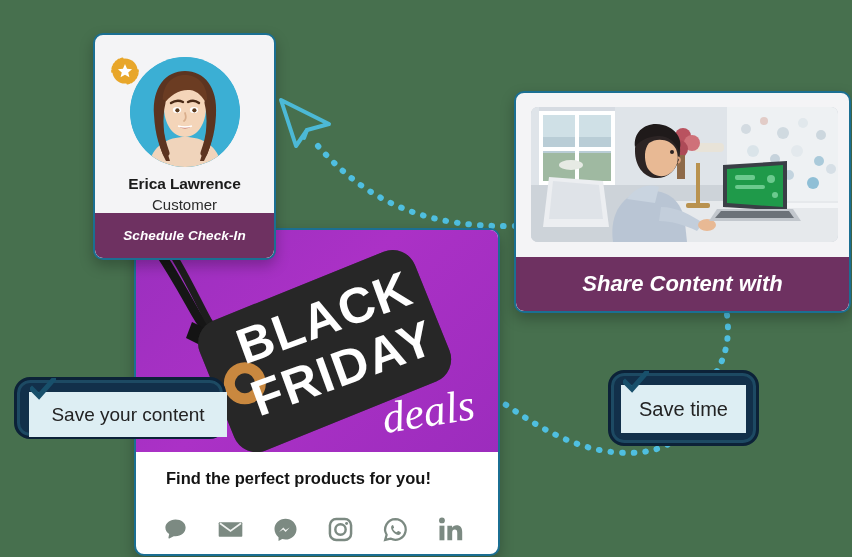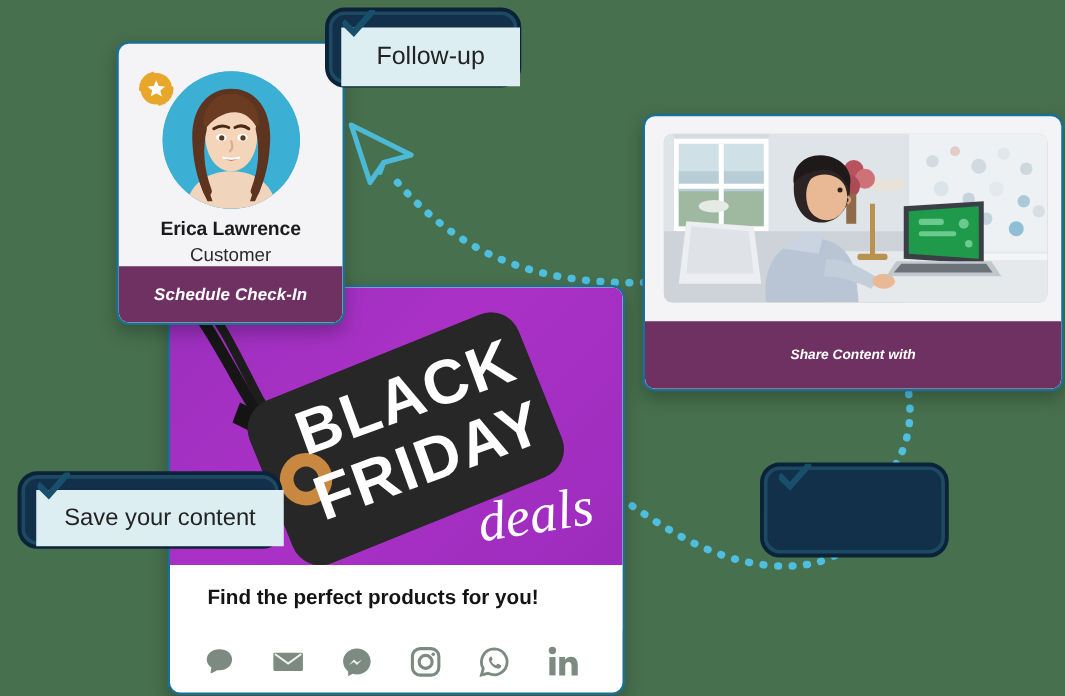--- a/index.html
+++ b/index.html
@@ -131,21 +131,21 @@
     height: 135px;
     border-radius: 7px;
     overflow: hidden;
     background: #c9cdd4;
   }
 
   #share-card .card-footer {
     position: absolute;
     left: 0; right: 0; bottom: 0;
     height: 54px;
-    font-size: 11px;
+    font-size: 22px;
   }
 
   
   #post-card {
     left: 134px;
     top: 228px;
     width: 366px;
     height: 328px;
     z-index: 25;
     background: #ffffff;
@@ -487,41 +487,35 @@
 
       <svg class="social-icon" viewBox="0 0 24 24">
         <rect x="2.2" y="8.6" width="4.4" height="13" fill="currentColor"></rect>
         <circle cx="4.4" cy="3.9" r="2.6" fill="currentColor"></circle>
         <path fill="currentColor" d="M9.2 8.6h4.2v1.9c.7-1.2 2.1-2.2 4-2.2 3.4 0 5 2.2 5 5.9v7.4h-4.4v-6.7c0-1.8-.7-2.9-2.2-2.9-1.5 0-2.3 1-2.3 2.9v6.7H9.2z"></path>
       </svg>
 
     </div>
   </div>
 
-  <div class="badge" id="badge-followup">
-    <div class="badge-shell"></div>
-    <svg class="badge-check" viewBox="0 0 26 22">
-      <path d="M2 11 L 9 18 L 24 1" fill="none" stroke="#18506b" stroke-width="5" stroke-linecap="square"></path>
-    </svg>
-    <div class="badge-label">Follow-up</div>
-  </div>
 
   <div class="badge" id="badge-save-content">
     <div class="badge-shell"></div>
     <svg class="badge-check" viewBox="0 0 26 22">
       <path d="M2 11 L 9 18 L 24 1" fill="none" stroke="#18506b" stroke-width="5" stroke-linecap="square"></path>
     </svg>
     <div class="badge-label">Save your content</div>
   </div>
 
   <div class="badge" id="badge-save-time">
     <div class="badge-shell"></div>
     <svg class="badge-check" viewBox="0 0 26 22">
       <path d="M2 11 L 9 18 L 24 1" fill="none" stroke="#18506b" stroke-width="5" stroke-linecap="square"></path>
     </svg>
+    <div class="badge-label">Save time</div>
   </div>
 
   <svg id="cursor-pointer" viewBox="0 0 62 62">
     <g fill="none" stroke="#4cb9d6" stroke-width="4" stroke-linejoin="round" stroke-linecap="round">
       <path d="M7 8 L 55 32 L 33 38 L 22 54 Z"></path>
       <path d="M33 38 L 30 46"></path>
     </g>
   </svg>
 
 </div>

